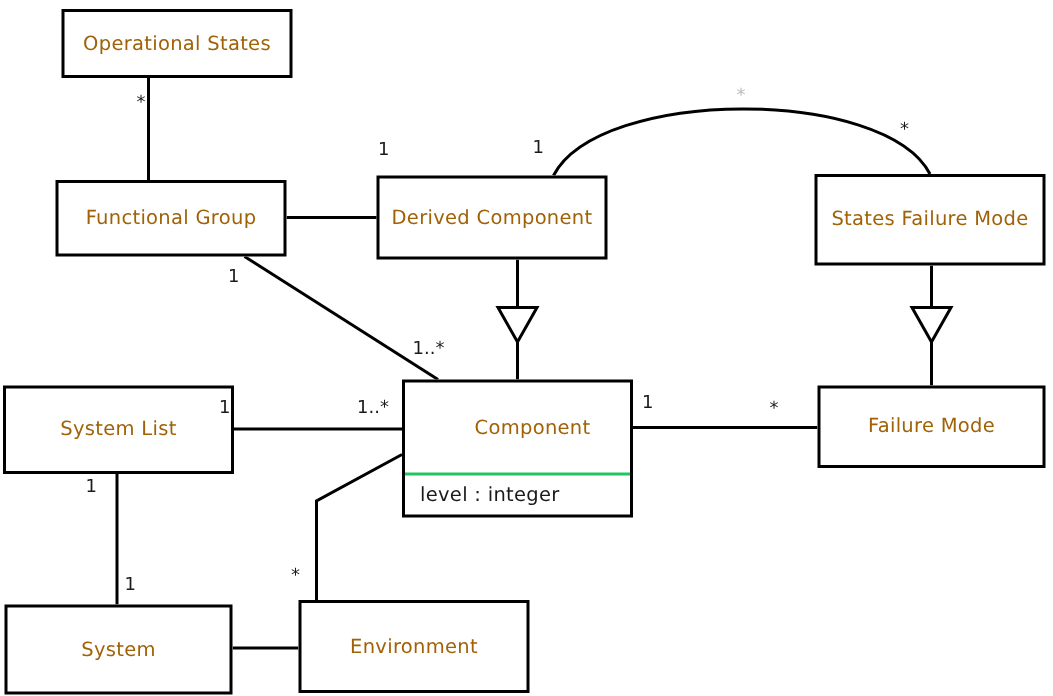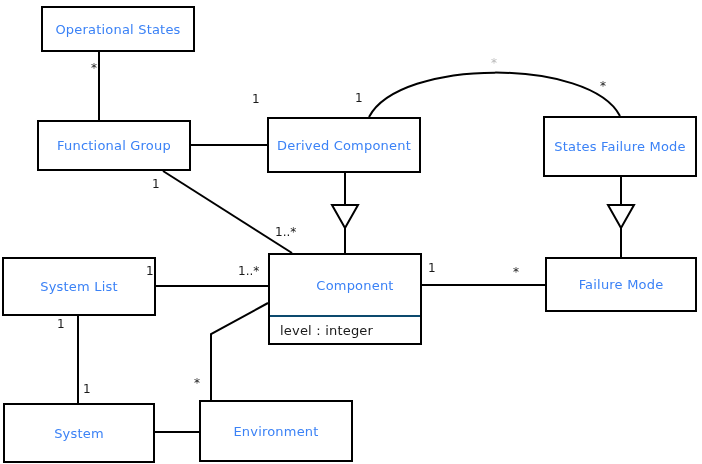--- a/index.html
+++ b/index.html
@@ -31,28 +31,28 @@
     background: #ffffff;
     z-index: 3;
   }
   .uml-name {
     display: flex;
     align-items: center;
     justify-content: center;
     box-sizing: border-box;
     width: 100%;
     font-size: 13px;
-    color: #3b82f6;
+    color: #a16207;
     letter-spacing: 0.2px;
     text-align: center;
   }
   .uml-attrs {
     box-sizing: border-box;
     width: 100%;
-    border-top: 2px solid #0c4a6e;
+    border-top: 2px solid #22c55e;
     display: flex;
     align-items: center;
     padding-left: 10px;
   }
   .uml-attr {
     font-size: 13px;
     color: #1a1a1a;
     letter-spacing: 0.2px;
     white-space: nowrap;
   }
@@ -89,21 +89,21 @@
       <path d="M 211 400 L 211 334 L 268 303" fill="none" stroke="#000000" stroke-width="2"></path>
     </svg>
 
   <div id="classes-layer">
       <div class="uml-class" style="left: 41px; top: 6px; width: 154px; height: 46px;">
         <div class="uml-name" style="height: 42px;">Operational States</div>
       </div>
       <div class="uml-class" style="left: 37px; top: 120px; width: 154px; height: 51px;">
         <div class="uml-name" style="height: 47px;">Functional Group</div>
       </div>
-      <div class="uml-class" style="left: 267px; top: 117px; width: 154px; height: 56px;">
+      <div class="uml-class" style="left: 251px; top: 117px; width: 154px; height: 56px;">
         <div class="uml-name" style="height: 52px;">Derived Component</div>
       </div>
       <div class="uml-class" style="left: 543px; top: 116px; width: 154px; height: 61px;">
         <div class="uml-name" style="height: 57px;">States Failure Mode</div>
       </div>
       <div class="uml-class" style="left: 2px; top: 257px; width: 154px; height: 59px;">
         <div class="uml-name" style="height: 55px;">System List</div>
       </div>
       <div class="uml-class" style="left: 268px; top: 253px; width: 154px; height: 92px;">
         <div class="uml-name" style="height: 60px; padding-left: 20px;">Component</div>

